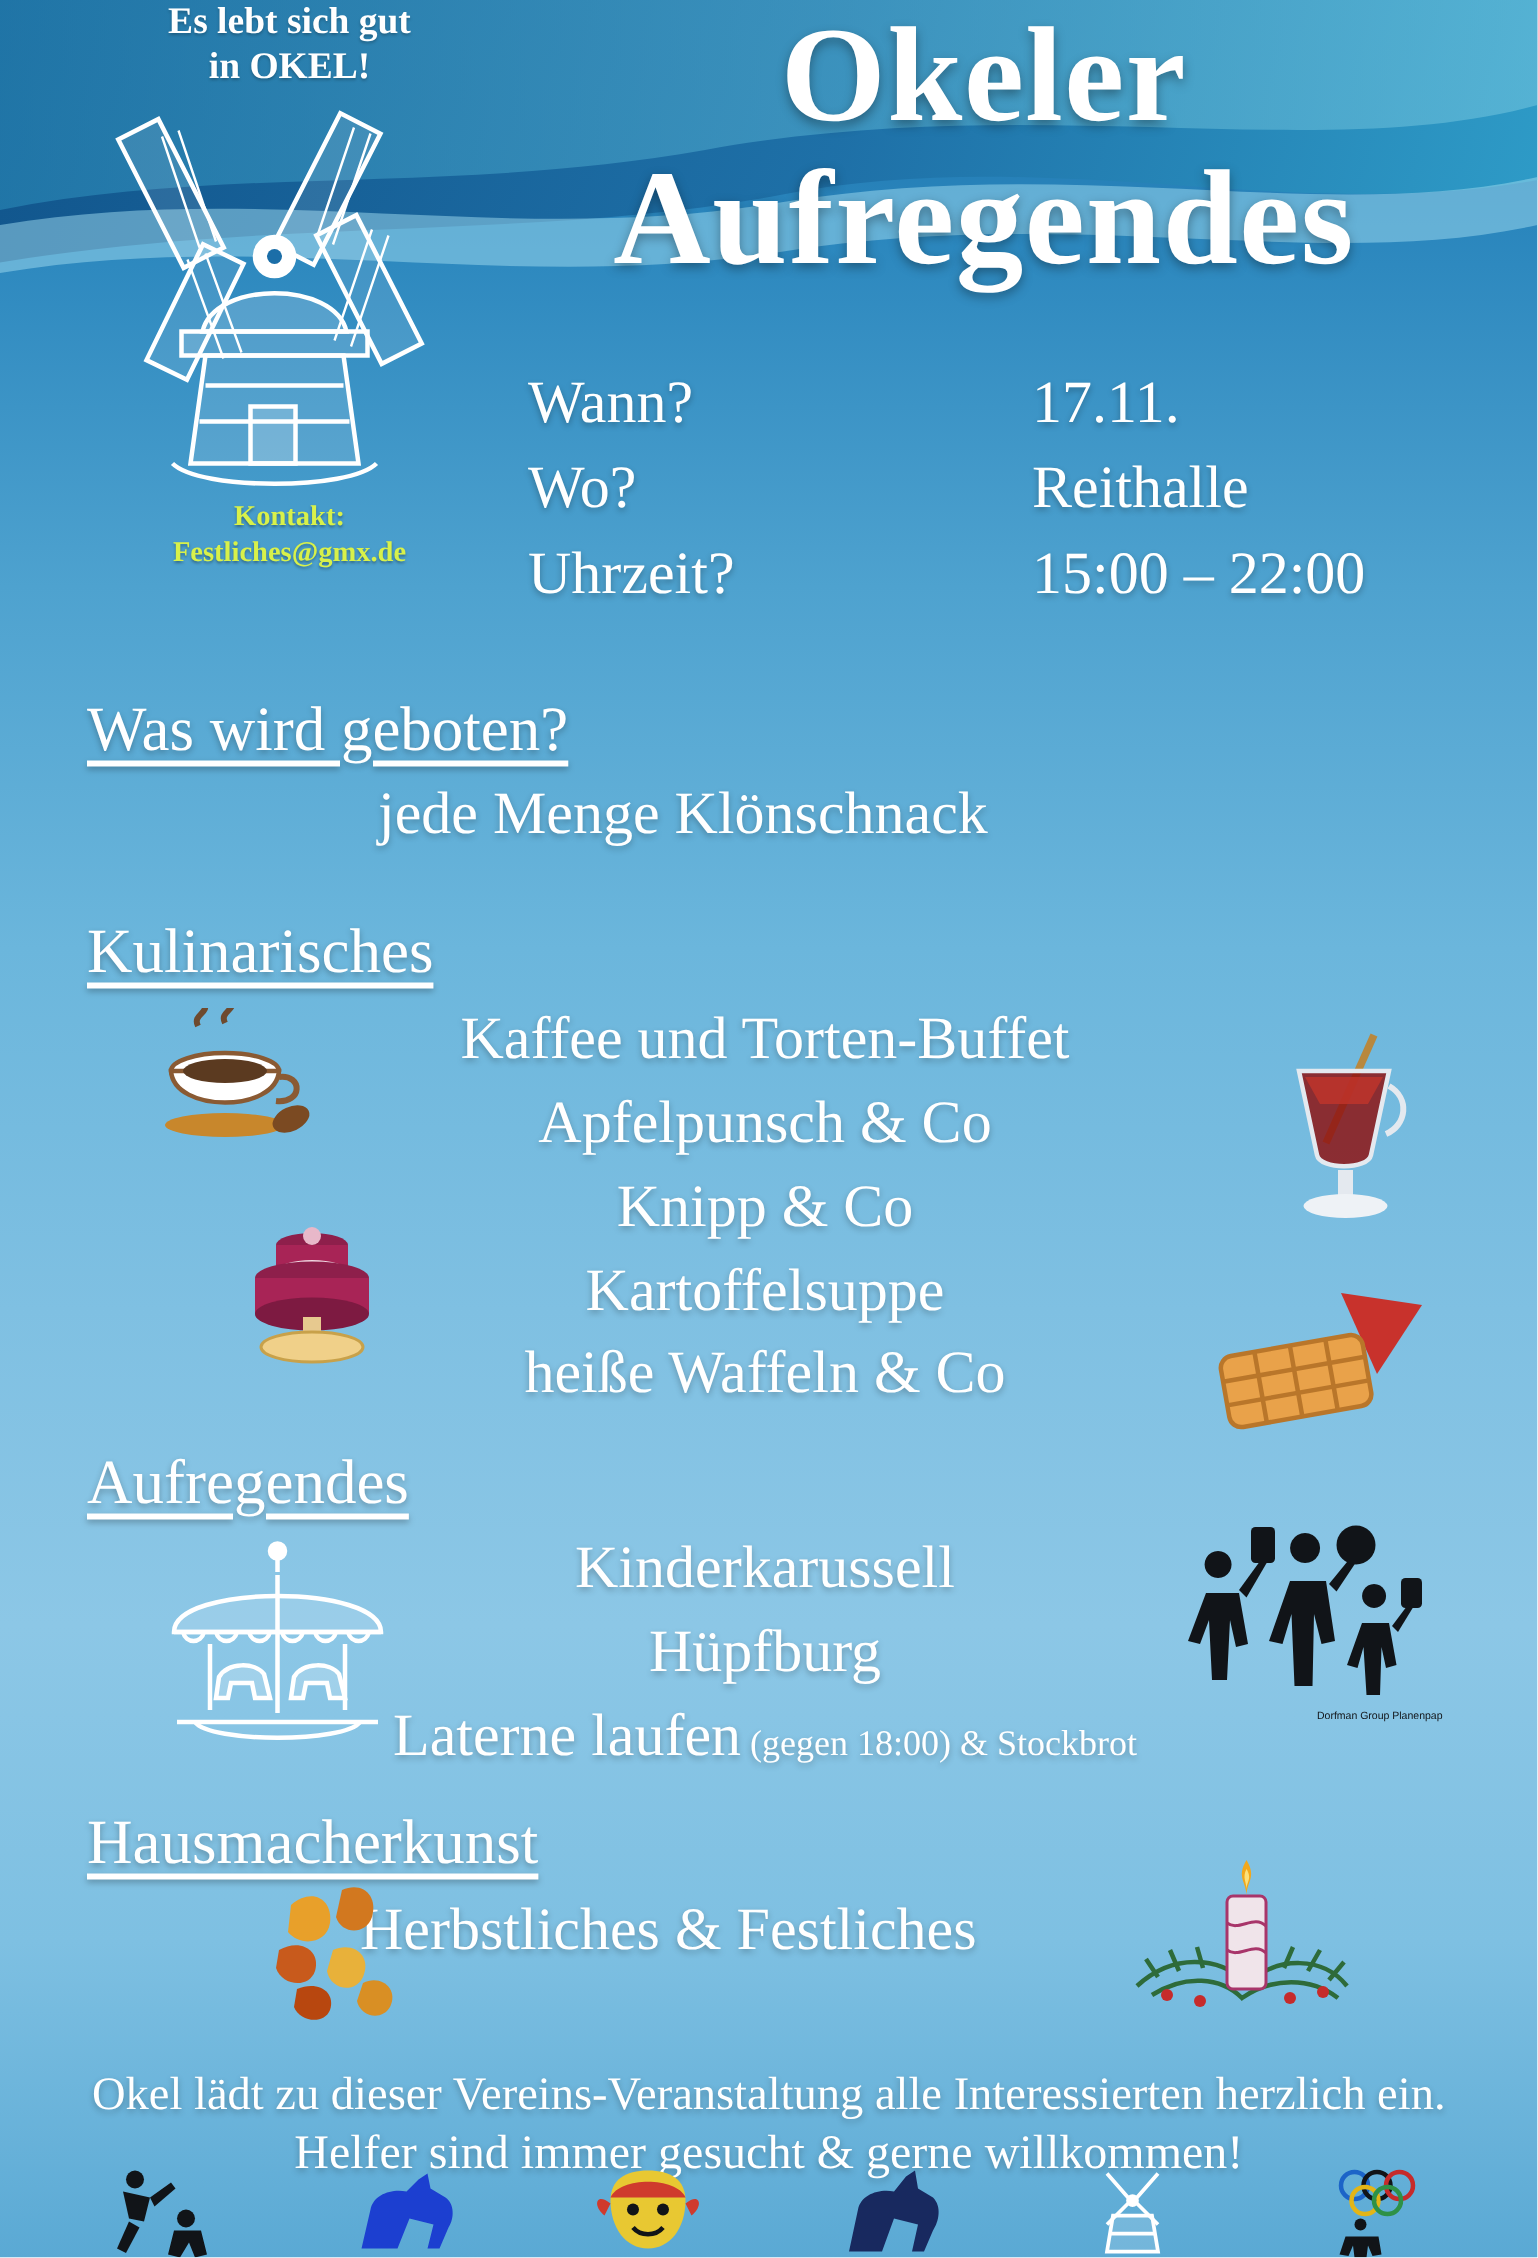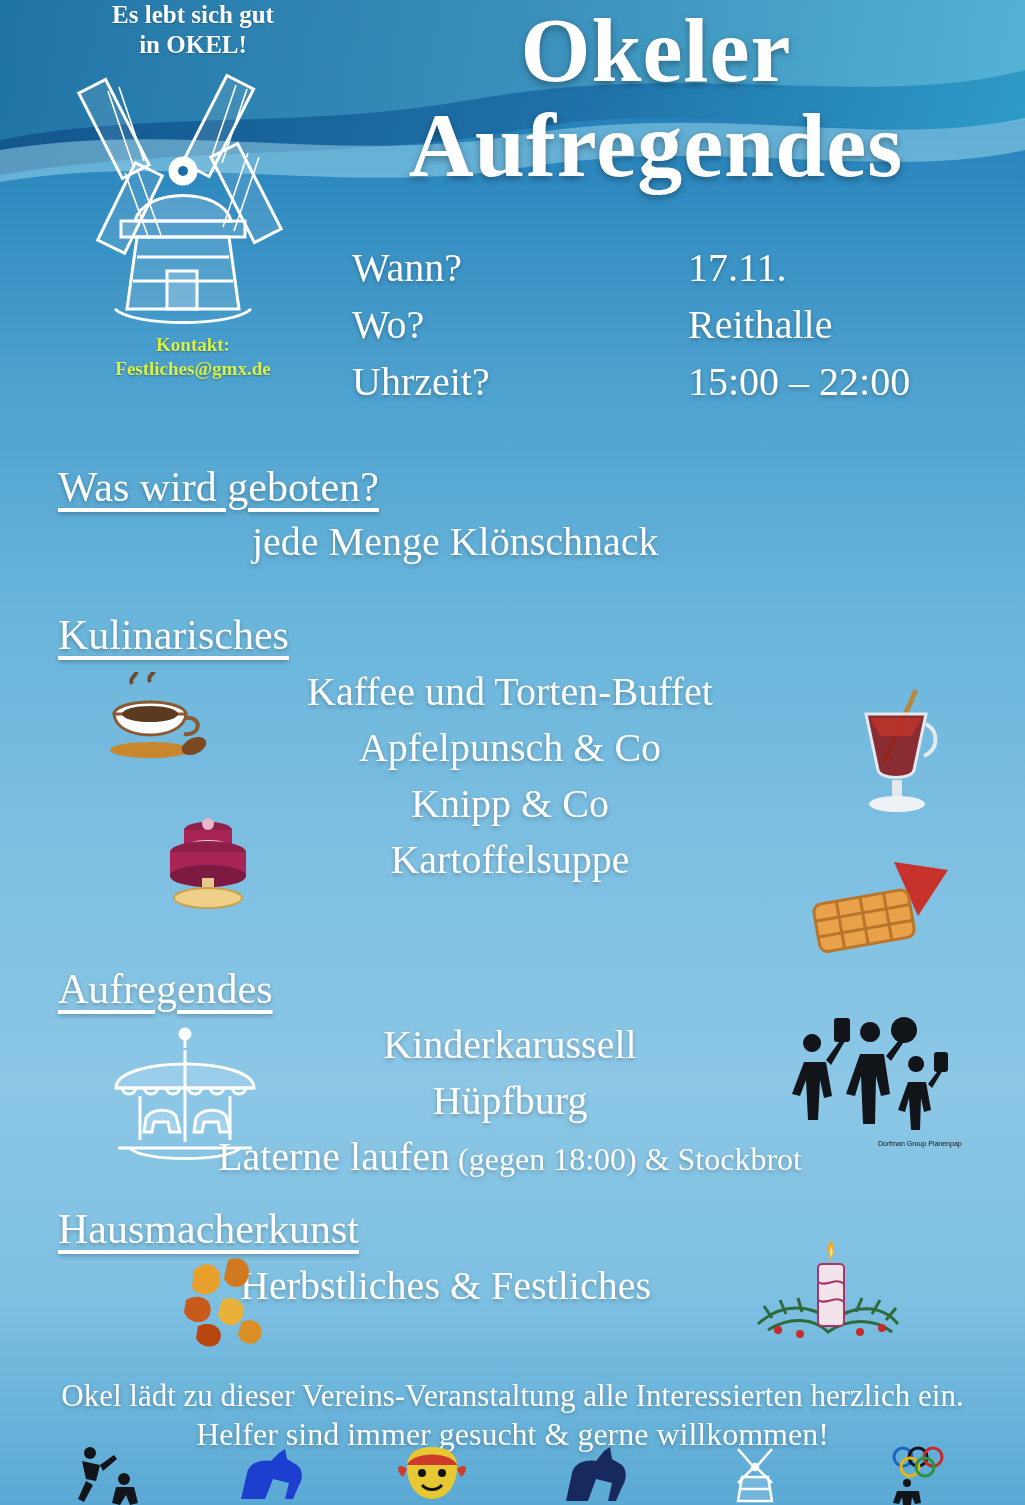--- a/index.html
+++ b/index.html
@@ -116,21 +116,21 @@
   }
   .center-line {
     position: absolute;
     left: 140px;
     width: 740px;
     text-align: center;
     font-size: 40px;
     line-height: 1;
     text-shadow: 0 2px 4px rgba(0,0,0,.25);
   }
-  .small-inline { font-size: 32px; }
+  .small-inline { font-size: 24px; }
 
   .footer-1 {
     position: absolute;
     left: 0; top: 1378px;
     width: 1025px;
     text-align: center;
     font-size: 31px;
     text-shadow: 0 2px 4px rgba(0,0,0,.25);
   }
   .footer-2 {
@@ -247,20 +247,21 @@
   </div>
 
   <div class="sec-head" style="left:58px; top:466px;">Was wird geboten?</div>
   <div class="sec-line" style="left:252px; top:522px;">jede Menge Klönschnack</div>
 
   <div class="sec-head" style="left:58px; top:614px;">Kulinarisches</div>
   <div class="center-line" style="top:672px;">Kaffee und Torten-Buffet</div>
   <div class="center-line" style="top:728px;">Apfelpunsch &amp; Co</div>
   <div class="center-line" style="top:784px;">Knipp &amp; Co</div>
   <div class="center-line" style="top:840px;">Kartoffelsuppe</div>
+  <div class="center-line" style="top:895px;">heiße Waffeln &amp; Co</div>
 
   <div class="sec-head" style="left:58px; top:968px;">Aufregendes</div>
   <div class="center-line" style="top:1025px;">Kinderkarussell</div>
   <div class="center-line" style="top:1081px;">Hüpfburg</div>
   <div class="center-line" style="top:1137px;">
     <span>Laterne laufen</span><span class="small-inline"> (gegen 18:00) &amp; Stockbrot</span>
   </div>
 
   <div class="sec-head" style="left:58px; top:1208px;">Hausmacherkunst</div>
   <div class="sec-line" style="left:240px; top:1266px;">Herbstliches &amp; Festliches</div>

